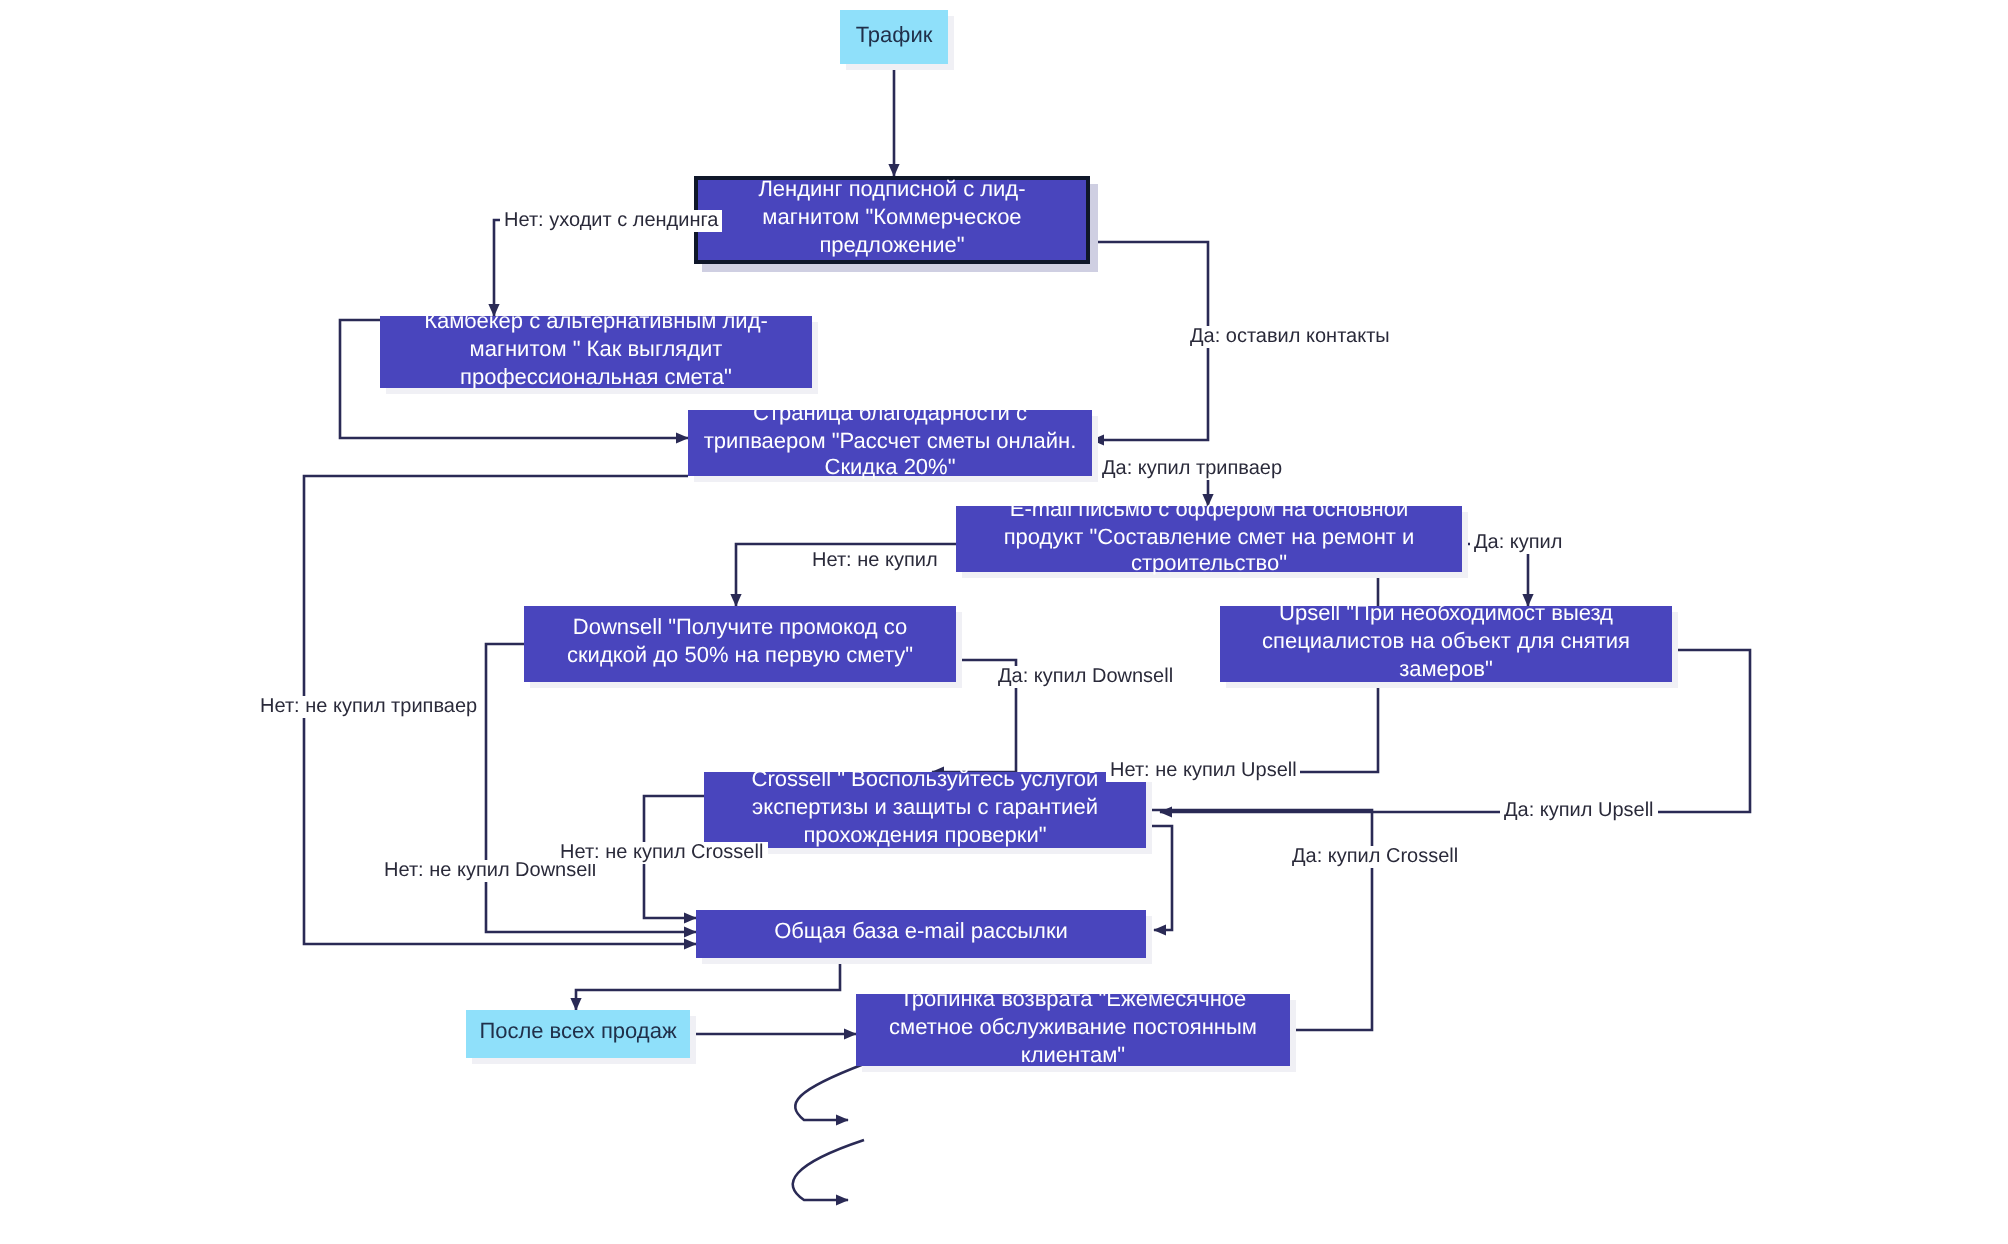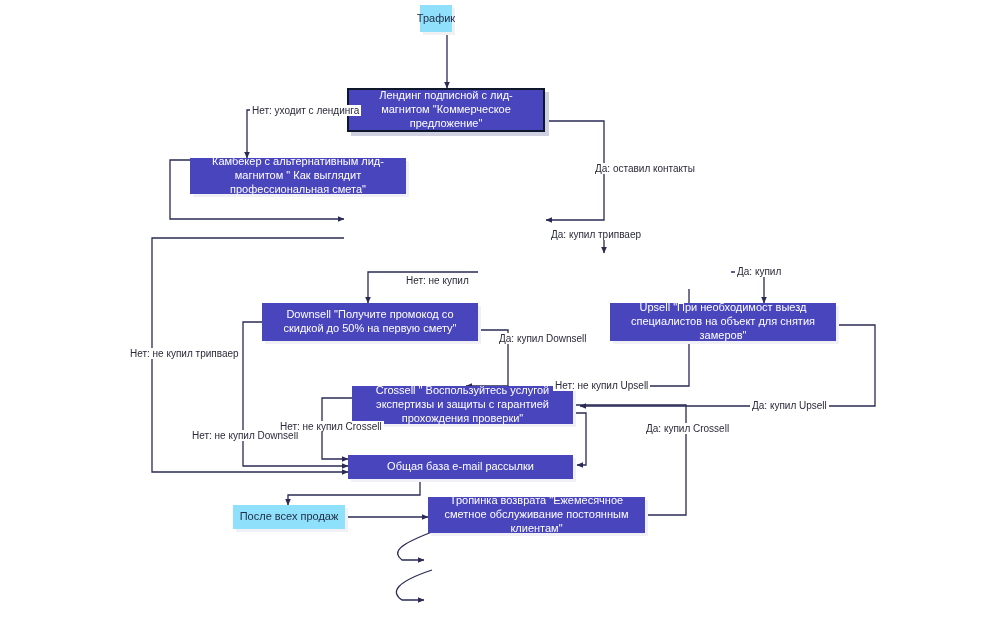--- a/index.html
+++ b/index.html
@@ -73,35 +73,43 @@
       <path d="M420,479 L420,495 L288,495 L288,505"></path>
 
       <path d="M345,517 L428,517"></path>
 
       <path d="M432,532 C398,545 392,552 402,560 L424,560"></path>
 
       <path d="M432,570 C396,582 390,592 402,600 L424,600"></path>
     </g>
   </svg>
 
-  <div class="node term" style="left:420px;top:5px;width:32px;height:27px;">
+  <div class="node term" style="left:420px;top:5px;width:54px;height:27px;">
     <span class="t">Трафик</span>
   </div>
 
   <div class="node proc outlined" style="left:347px;top:88px;width:198px;height:44px;">
     <span class="t">Лендинг подписной с лид-магнитом
 "Коммерческое предложение"</span>
   </div>
 
   <div class="node proc" style="left:190px;top:158px;width:216px;height:36px;">
     <span class="t">Камбекер с альтернативным лид-магнитом "
 Как выглядит профессиональная смета"</span>
   </div>
 
+  <div class="node proc" style="left:344px;top:205px;width:202px;height:33px;">
+    <span class="t">Страница благодарности с  трипваером
+"Рассчет сметы онлайн. Скидка 20%"</span>
+  </div>
 
+  <div class="node proc" style="left:478px;top:253px;width:253px;height:33px;">
+    <span class="t">E-mail письмо с оффером на основной продукт
+"Составление смет на ремонт и строительство"</span>
+  </div>
 
   <div class="node proc" style="left:262px;top:303px;width:216px;height:38px;">
     <span class="t">Downsell "Получите промокод со скидкой до 50% на первую смету"</span>
   </div>
 
   <div class="node proc" style="left:610px;top:303px;width:226px;height:38px;">
     <span class="t">Upsell "При необходимост выезд специалистов на объект для снятия замеров"</span>
   </div>
 
   <div class="node proc" style="left:352px;top:386px;width:221px;height:38px;">

